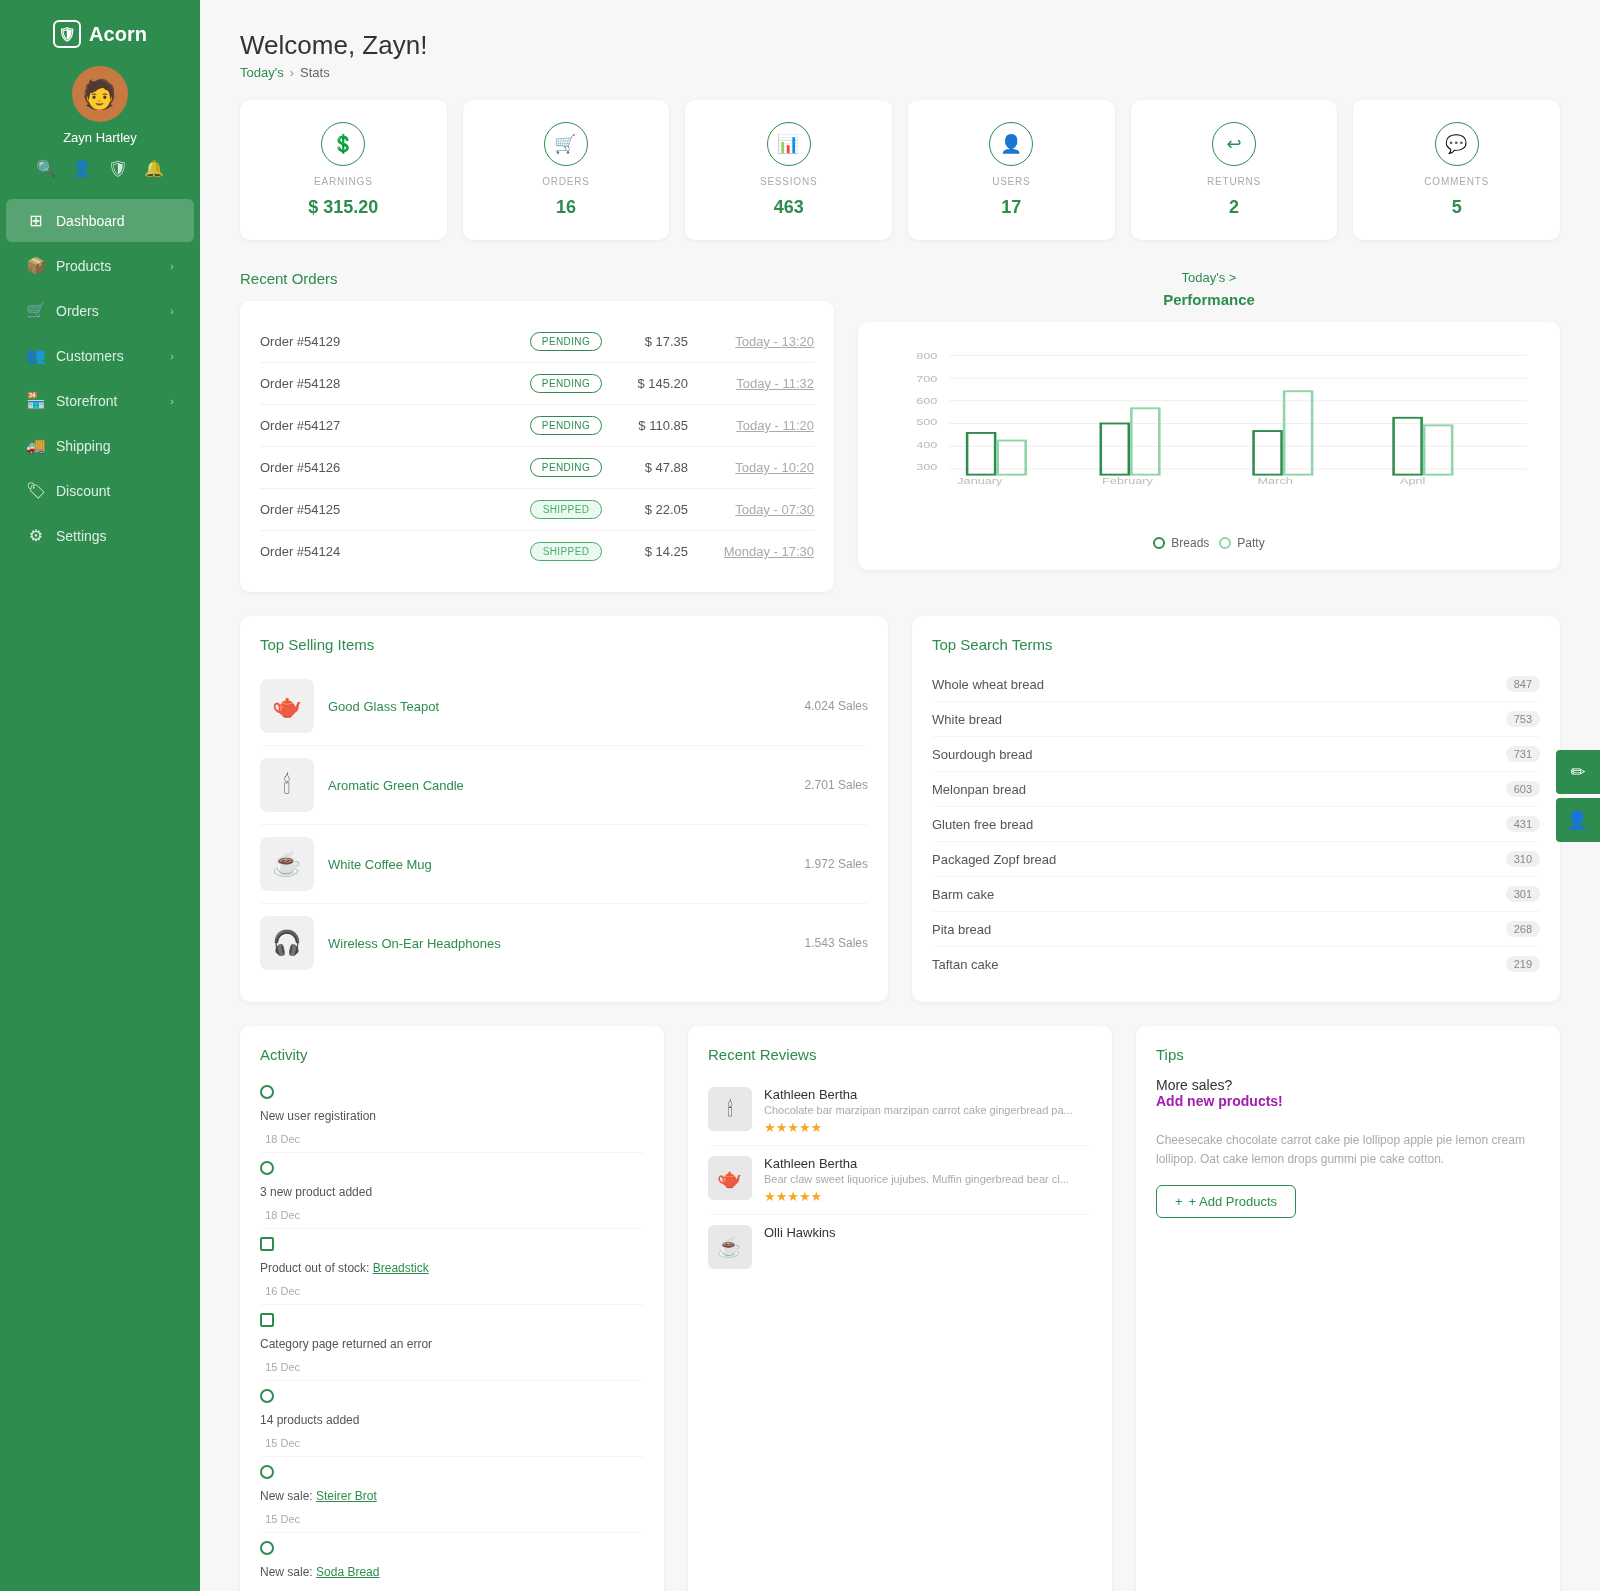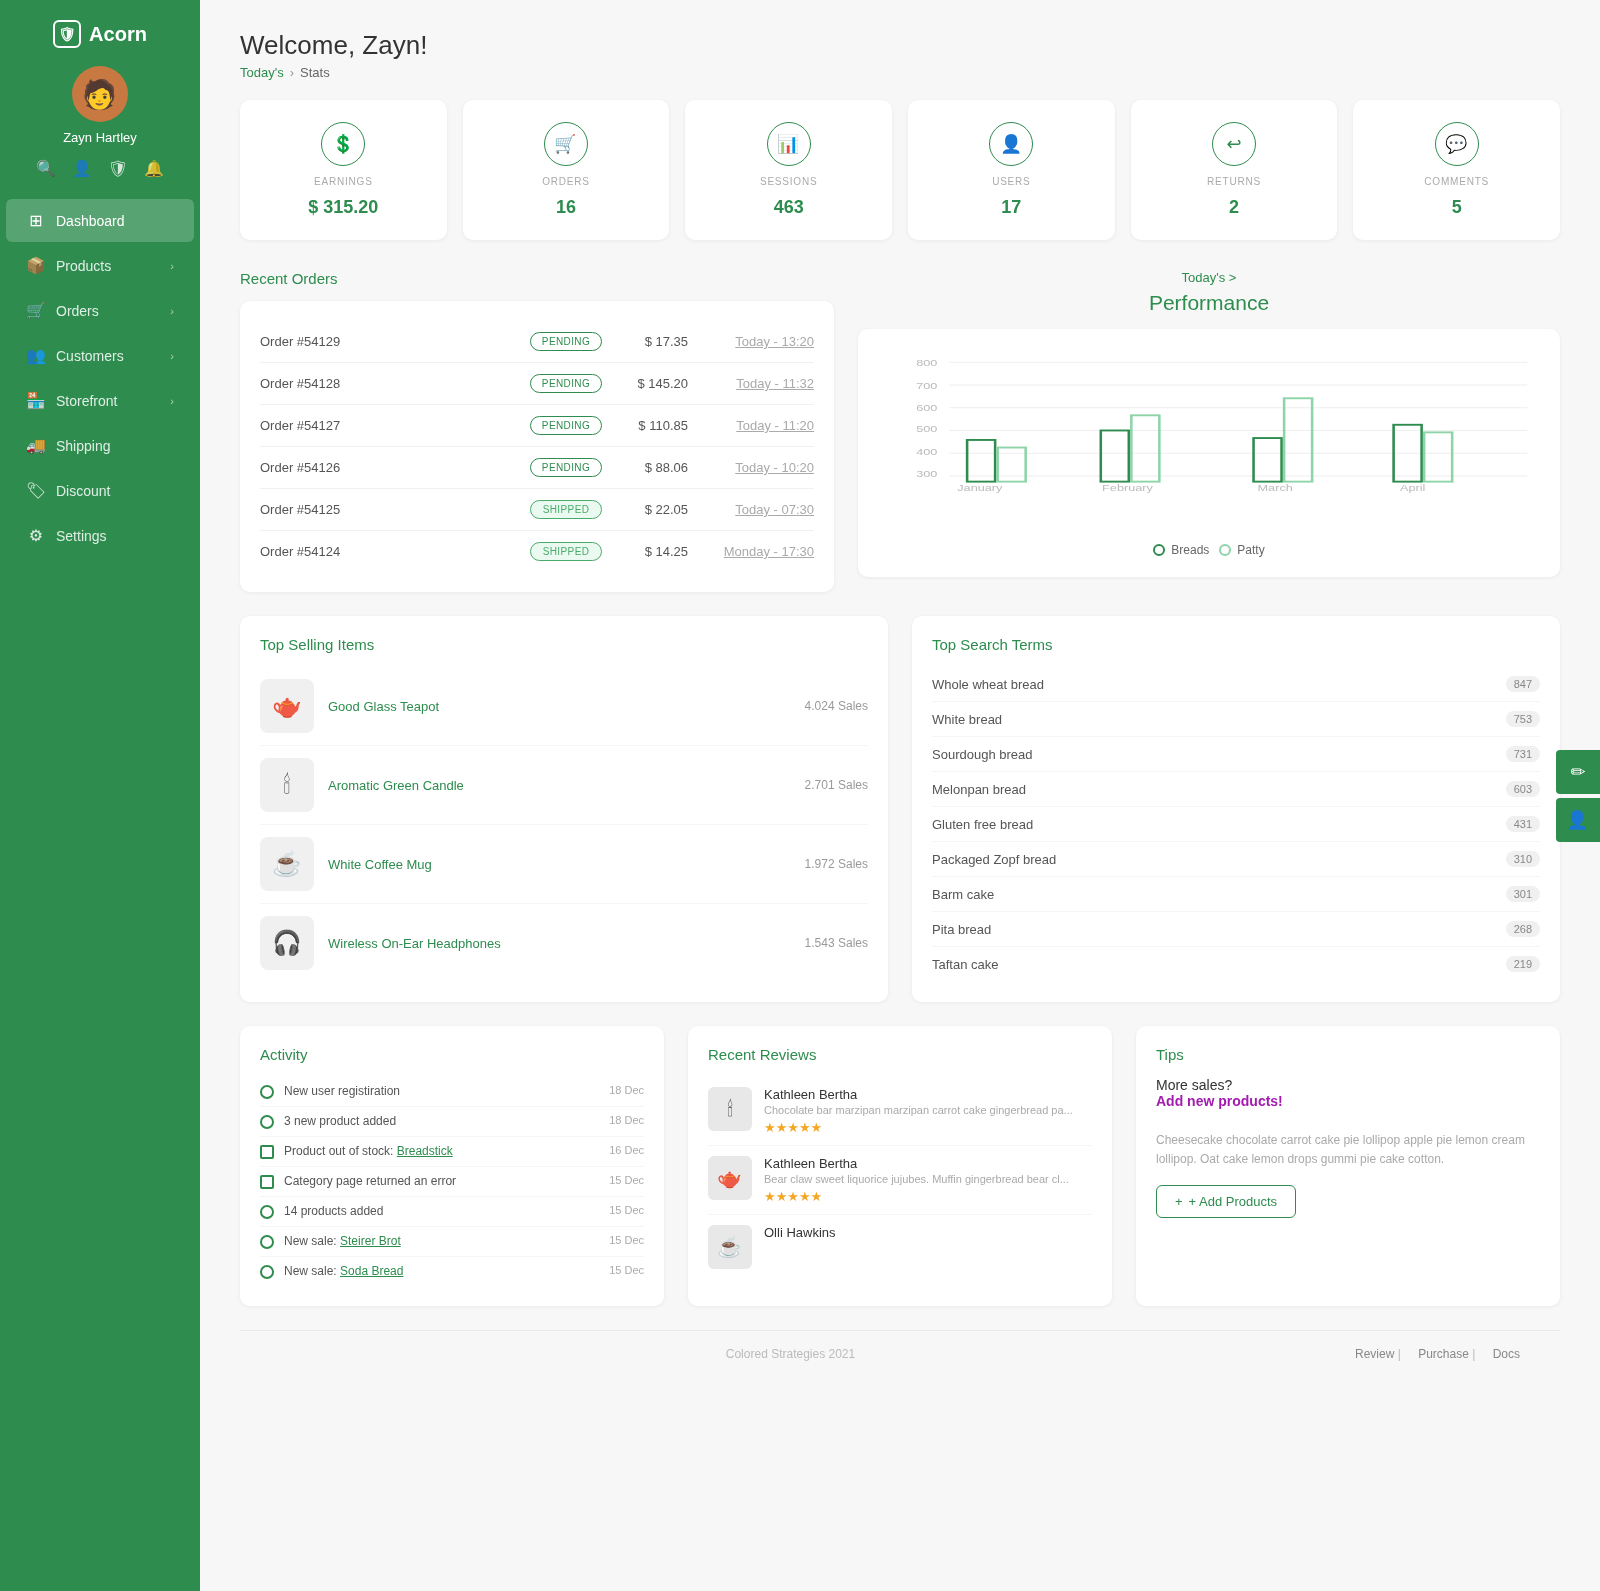--- a/index.html
+++ b/index.html
@@ -196,21 +196,21 @@
       box-shadow: 0 1px 4px rgba(0,0,0,0.06);
     }
     .perf-header {
       display: flex;
       align-items: center;
       gap: 6px;
       margin-bottom: 14px;
       flex-direction: column;
     }
     .perf-today { font-size: 13px; color: #2d8c4e; }
-    .perf-title { font-size: 21px; color: #2d8c4e; font-weight: 400; }
+    .perf-title { font-size: 15px; color: #2d8c4e; font-weight: 700; }
     .chart-area {
       width: 100%;
       height: 180px;
     }
     .chart-legend {
       display: flex;
       gap: 10px;
       margin-top: 10px;
       justify-content: center;
     }
@@ -295,20 +295,21 @@
     }
 
     .activity-item {
       display: flex;
       align-items: flex-start;
       gap: 10px;
       padding: 7px 0;
       font-size: 12px;
       color: #555;
       border-bottom: 1px solid #f5f5f5;
+      flex-direction: column;
     }
     .activity-item:last-child { border-bottom: none; }
     .activity-dot {
       width: 14px; height: 14px;
       border-radius: 50%;
       border: 2px solid #2d8c4e;
       flex-shrink: 0;
       margin-top: 1px;
     }
     .activity-dot.square {
@@ -523,21 +524,21 @@
         </div>
         <div class="order-row">
           <span class="order-id">Order #54127</span>
           <span class="order-badge badge-pending">PENDING</span>
           <span class="order-amount">$ 110.85</span>
           <span class="order-time">Today - 11:20</span>
         </div>
         <div class="order-row">
           <span class="order-id">Order #54126</span>
           <span class="order-badge badge-pending">PENDING</span>
-          <span class="order-amount">$ 88.06</span>
+          <span class="order-amount">$ 47.88</span>
           <span class="order-time">Today - 10:20</span>
         </div>
         <div class="order-row">
           <span class="order-id">Order #54125</span>
           <span class="order-badge badge-shipped">SHIPPED</span>
           <span class="order-amount">$ 22.05</span>
           <span class="order-time">Today - 07:30</span>
         </div>
         <div class="order-row">
           <span class="order-id">Order #54124</span>

